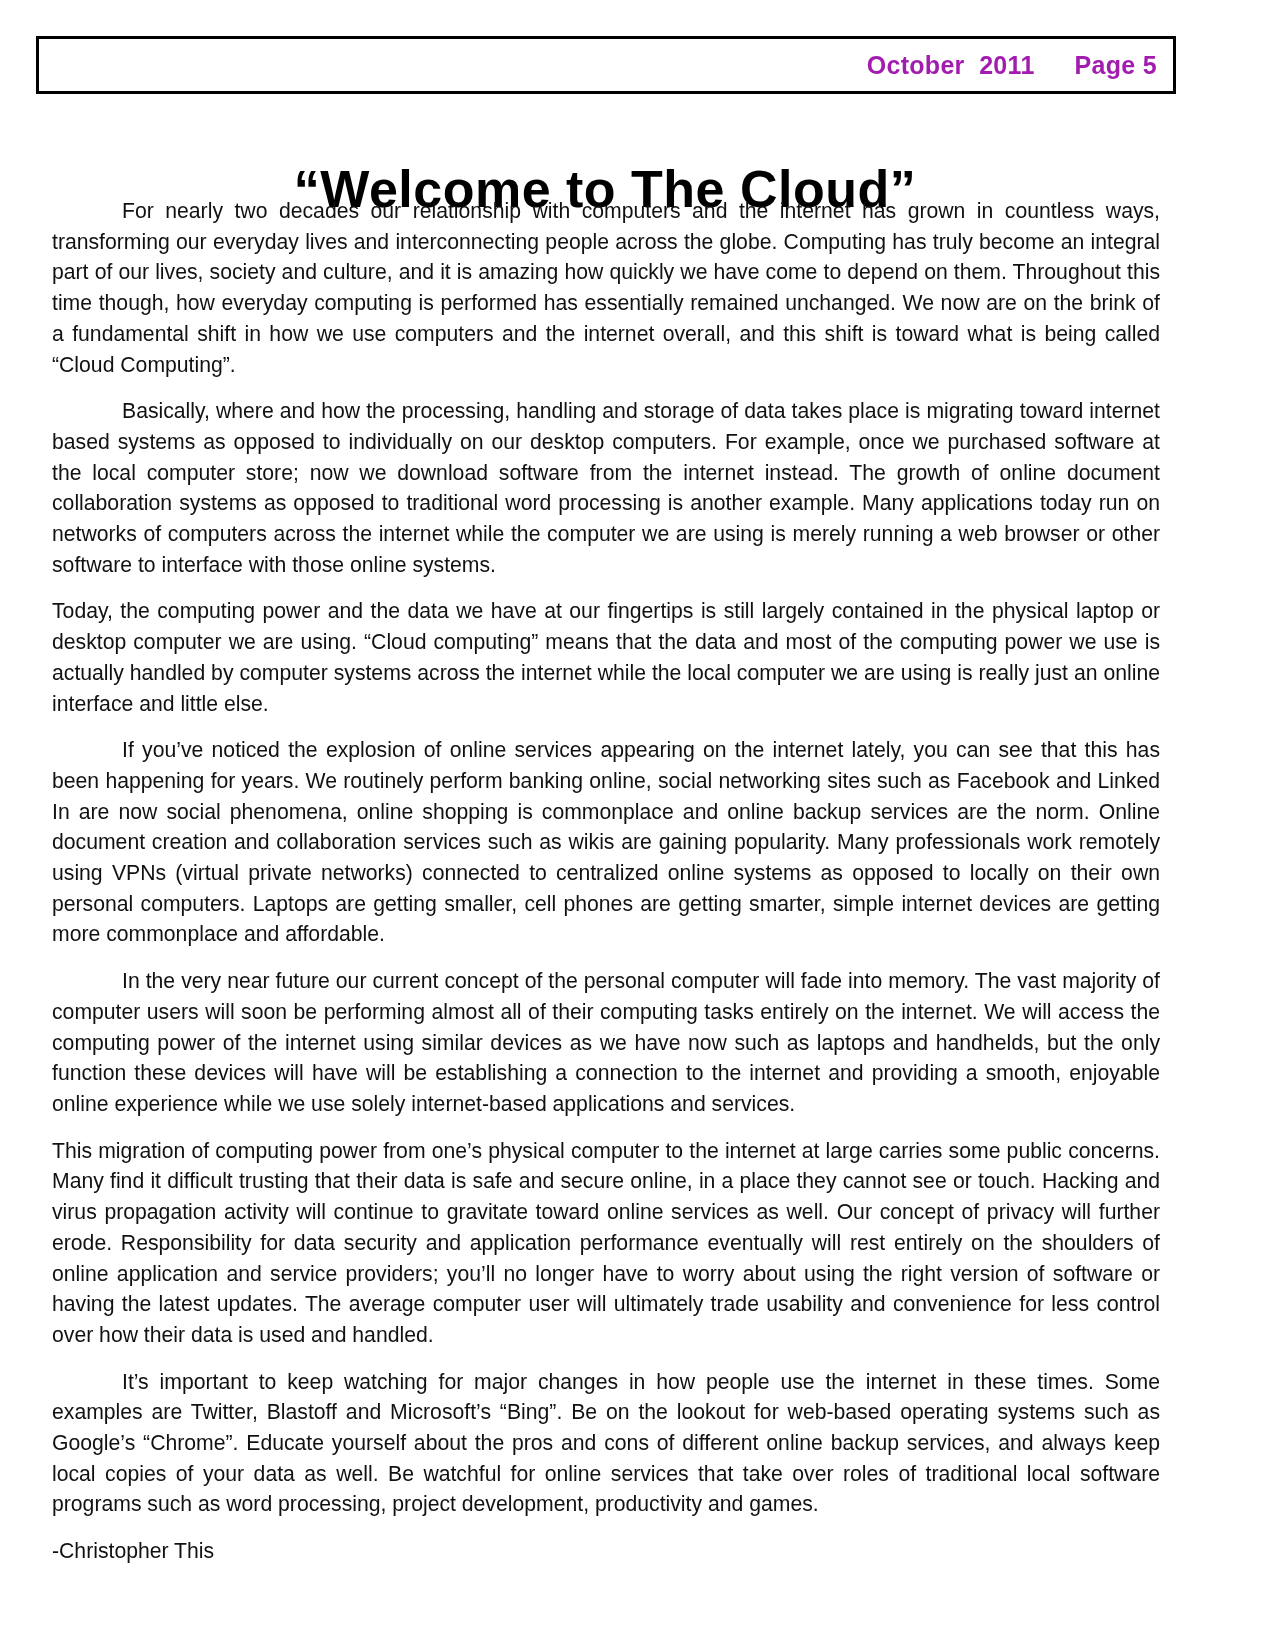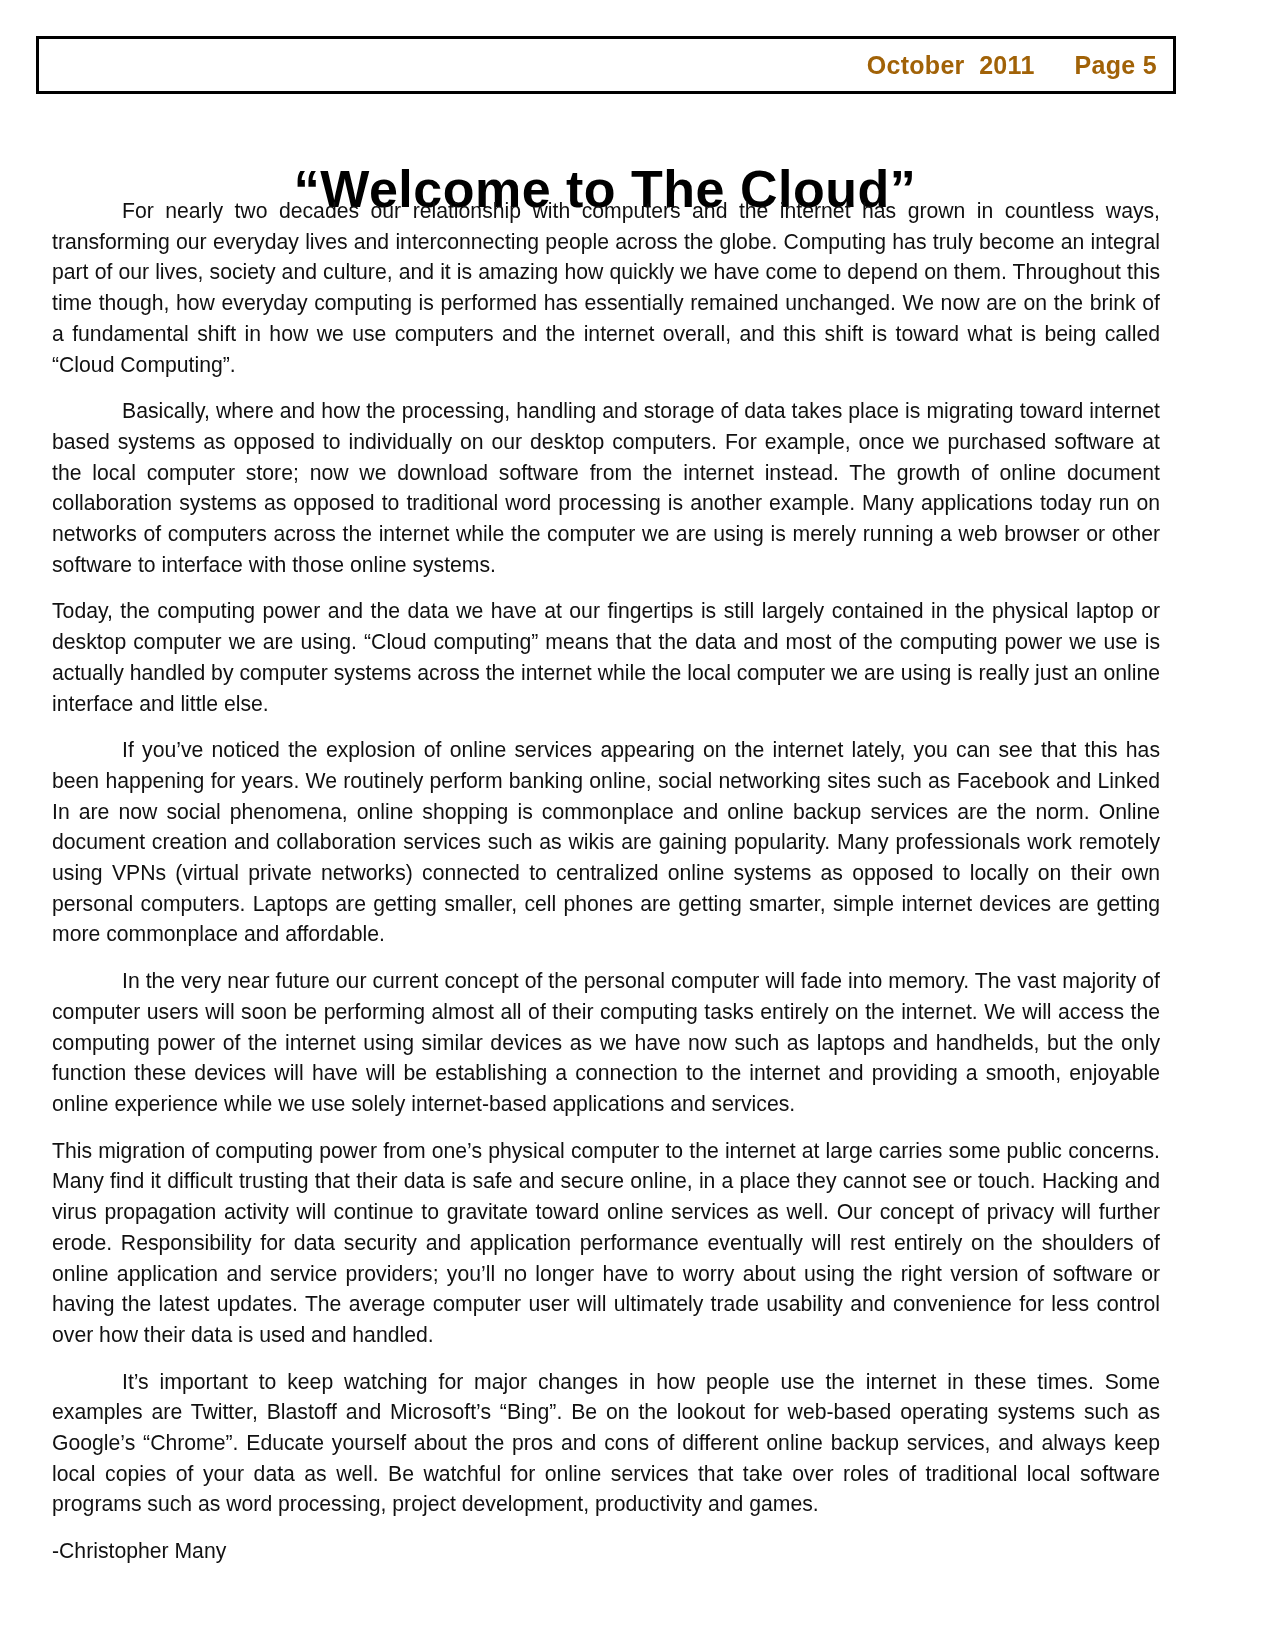--- a/index.html
+++ b/index.html
@@ -25,21 +25,21 @@
       box-sizing: content-box;
     }
     .header-text {
       position: absolute;
       right: 16px;
       top: 12px;
       font-weight: bold;
       font-size: 25px;
       letter-spacing: 0.3px;
       white-space: pre;
-      color: #a16207;
+      color: #a21caf;
     }
     .header-text .sep { display: inline-block; width: 40px; }
     .title {
       position: absolute;
       left: 0;
       width: 1210px;
       top: 124px;
       text-align: center;
       font-weight: bold;
       font-size: 52px;
@@ -77,14 +77,14 @@
 <h1 class="title">“Welcome to The Cloud”</h1>
 
 <div class="article">
   <p class="indent">For nearly two decades our relationship with computers and the internet has grown in countless ways, transforming our everyday lives and interconnecting people across the globe. Computing has truly become an integral part of our lives, society and culture, and it is amazing how quickly we have come to depend on them. Throughout this time though, how everyday computing is performed has essentially remained unchanged. We now are on the brink of a fundamental shift in how we use computers and the internet overall, and this shift is toward what is being called “Cloud Computing”.</p>
   <p class="indent">Basically, where and how the processing, handling and storage of data takes place is migrating toward internet based systems as opposed to individually on our desktop computers. For example, once we purchased software at the local computer store; now we download software from the internet instead. The growth of online document collaboration systems as opposed to traditional word processing is another example. Many applications today run on networks of computers across the internet while the computer we are using is merely running a web browser or other software to interface with those online systems.</p>
   <p>Today, the computing power and the data we have at our fingertips is still largely contained in the physical laptop or desktop computer we are using. “Cloud computing” means that the data and most of the computing power we use is actually handled by computer systems across the internet while the local computer we are using is really just an online interface and little else.</p>
   <p class="indent">If you’ve noticed the explosion of online services appearing on the internet lately, you can see that this has been happening for years. We routinely perform banking online, social networking sites such as Facebook and Linked In are now social phenomena, online shopping is commonplace and online backup services are the norm. Online document creation and collaboration services such as wikis are gaining popularity. Many professionals work remotely using VPNs (virtual private networks) connected to centralized online systems as opposed to locally on their own personal computers. Laptops are getting smaller, cell phones are getting smarter, simple internet devices are getting more commonplace and affordable.</p>
   <p class="indent">In the very near future our current concept of the personal computer will fade into memory. The vast majority of computer users will soon be performing almost all of their computing tasks entirely on the internet. We will access the computing power of the internet using similar devices as we have now such as laptops and handhelds, but the only function these devices will have will be establishing a connection to the internet and providing a smooth, enjoyable online experience while we use solely internet-based applications and services.</p>
   <p>This migration of computing power from one’s physical computer to the internet at large carries some public concerns. Many find it difficult trusting that their data is safe and secure online, in a place they cannot see or touch. Hacking and virus propagation activity will continue to gravitate toward online services as well. Our concept of privacy will further erode. Responsibility for data security and application performance eventually will rest entirely on the shoulders of online application and service providers; you’ll no longer have to worry about using the right version of software or having the latest updates. The average computer user will ultimately trade usability and convenience for less control over how their data is used and handled.</p>
   <p class="indent">It’s important to keep watching for major changes in how people use the internet in these times. Some examples are Twitter, Blastoff and Microsoft’s “Bing”. Be on the lookout for web-based operating systems such as Google’s “Chrome”. Educate yourself about the pros and cons of different online backup services, and always keep local copies of your data as well. Be watchful for online services that take over roles of traditional local software programs such as word processing, project development, productivity and games.</p>
-  <p class="signature">-Christopher Many</p>
+  <p class="signature">-Christopher This</p>
 </div>
 
 </body></html>

